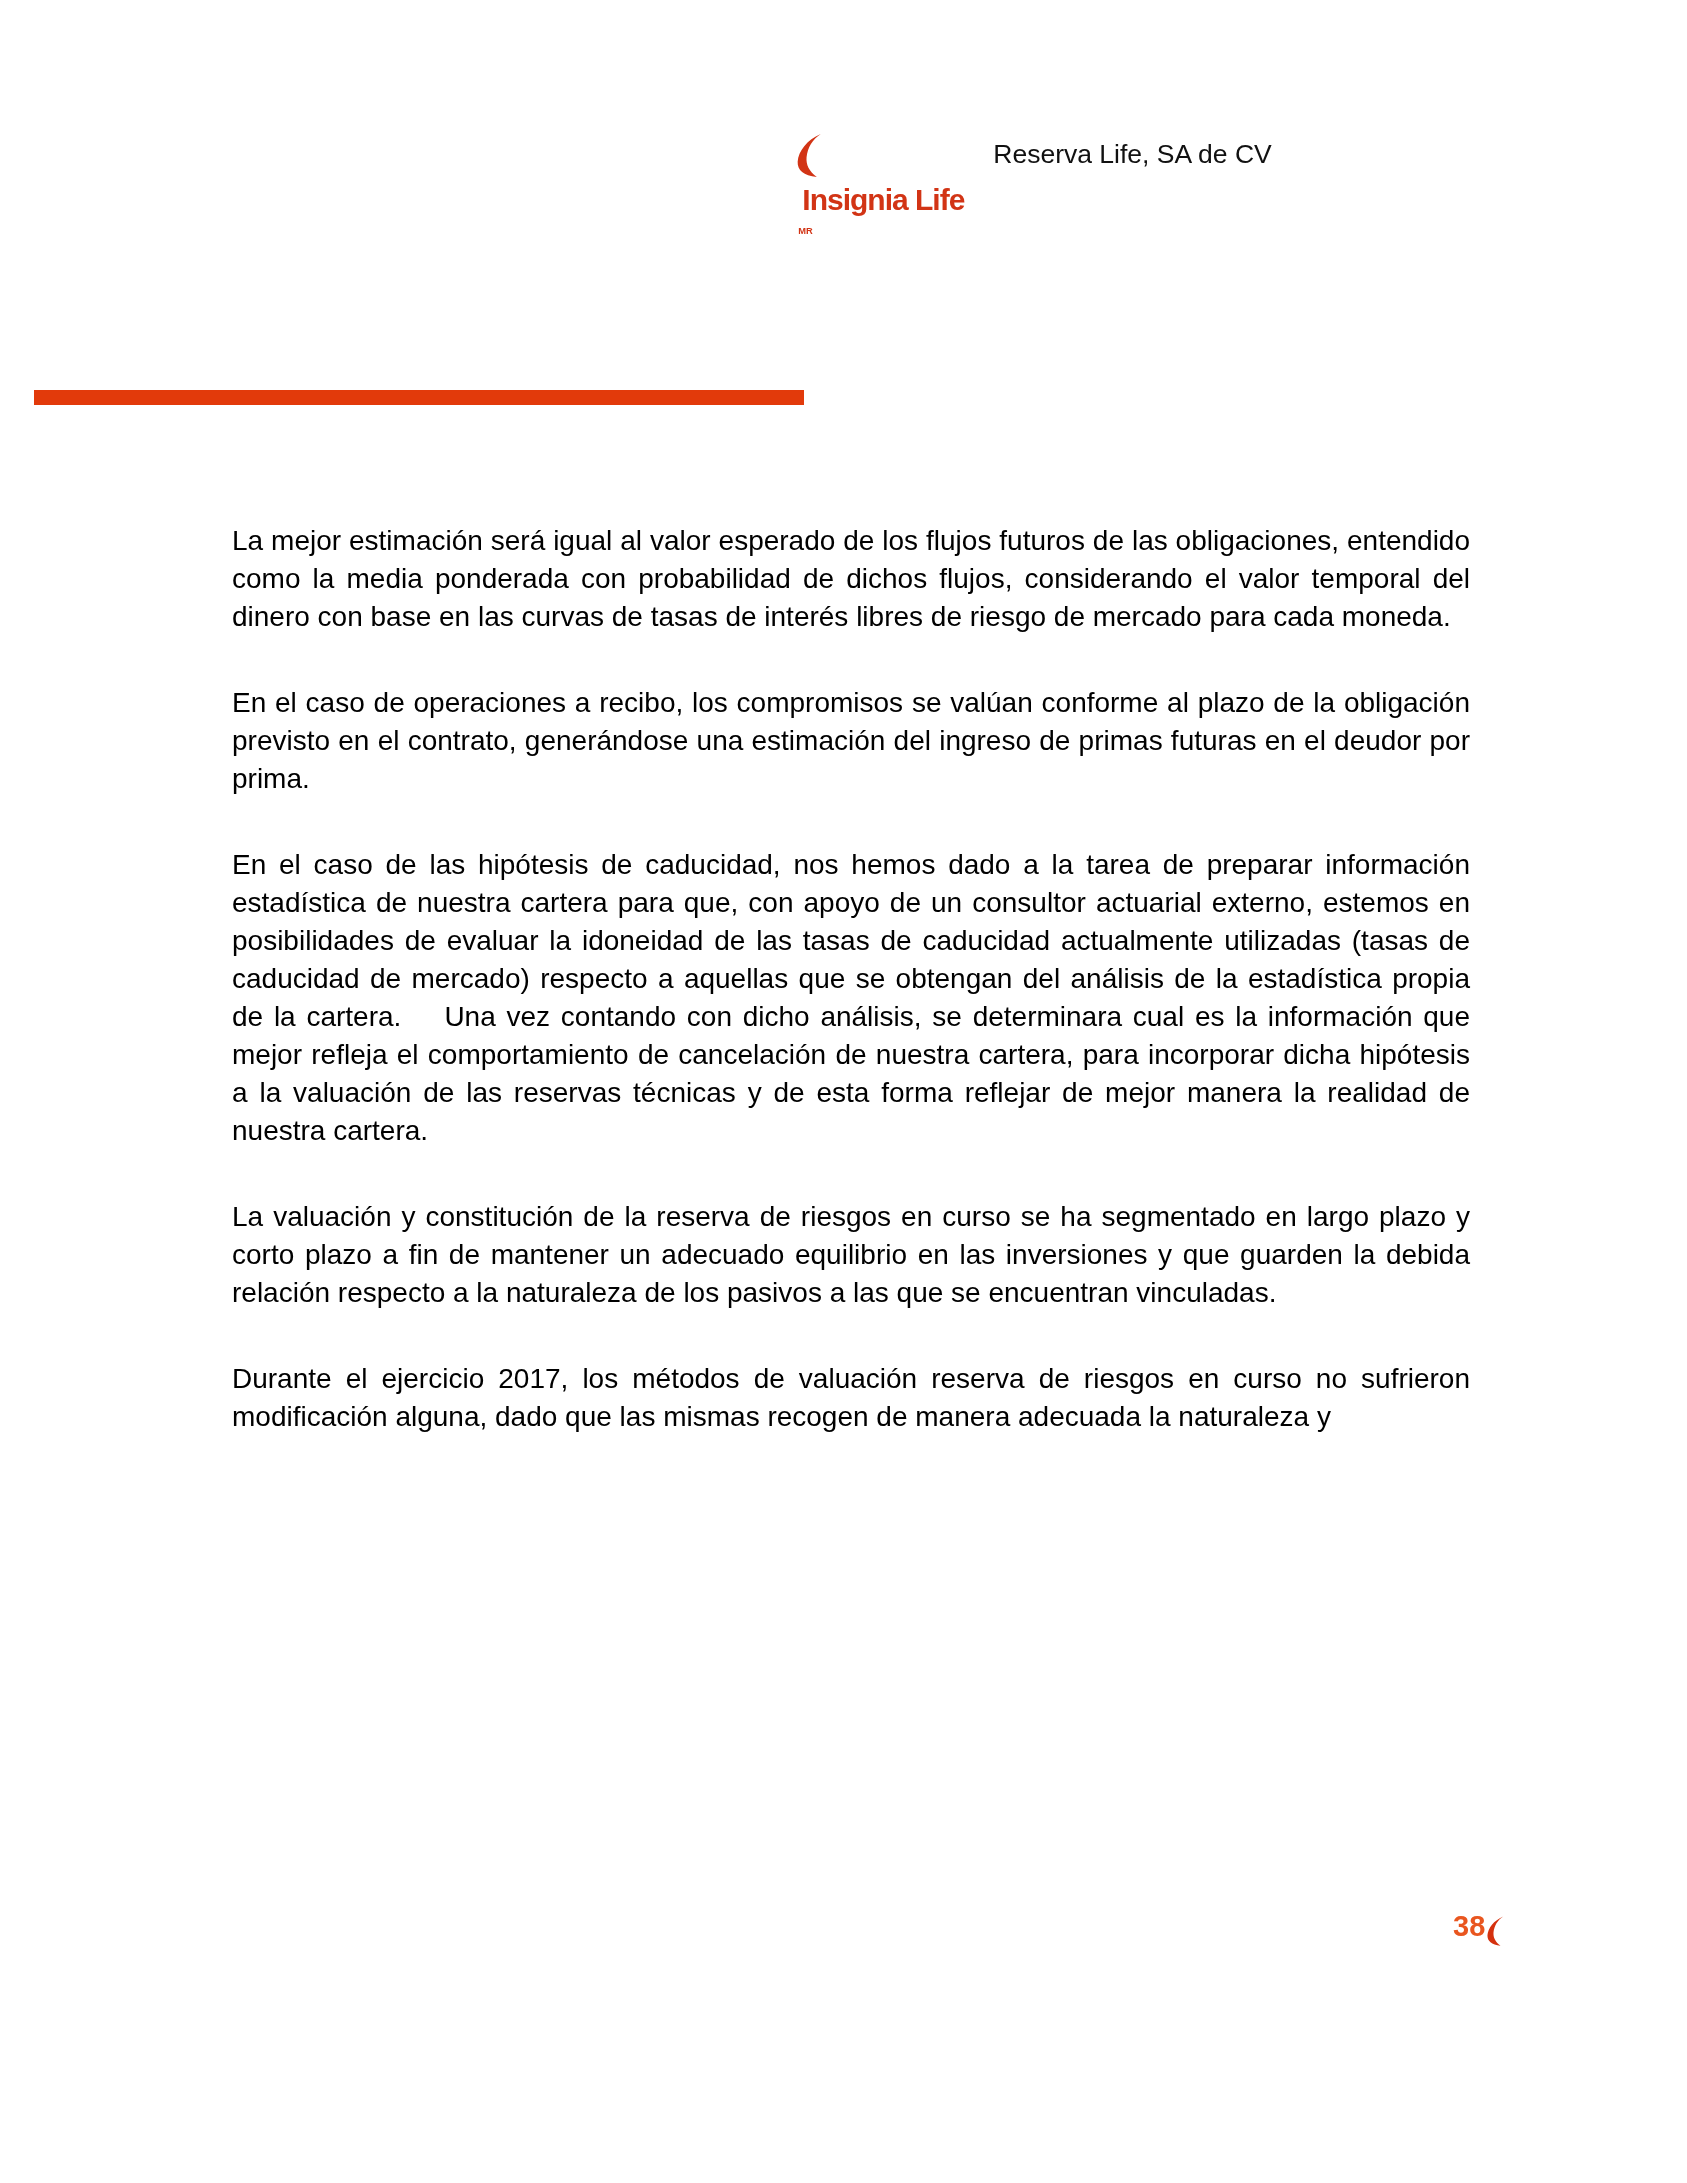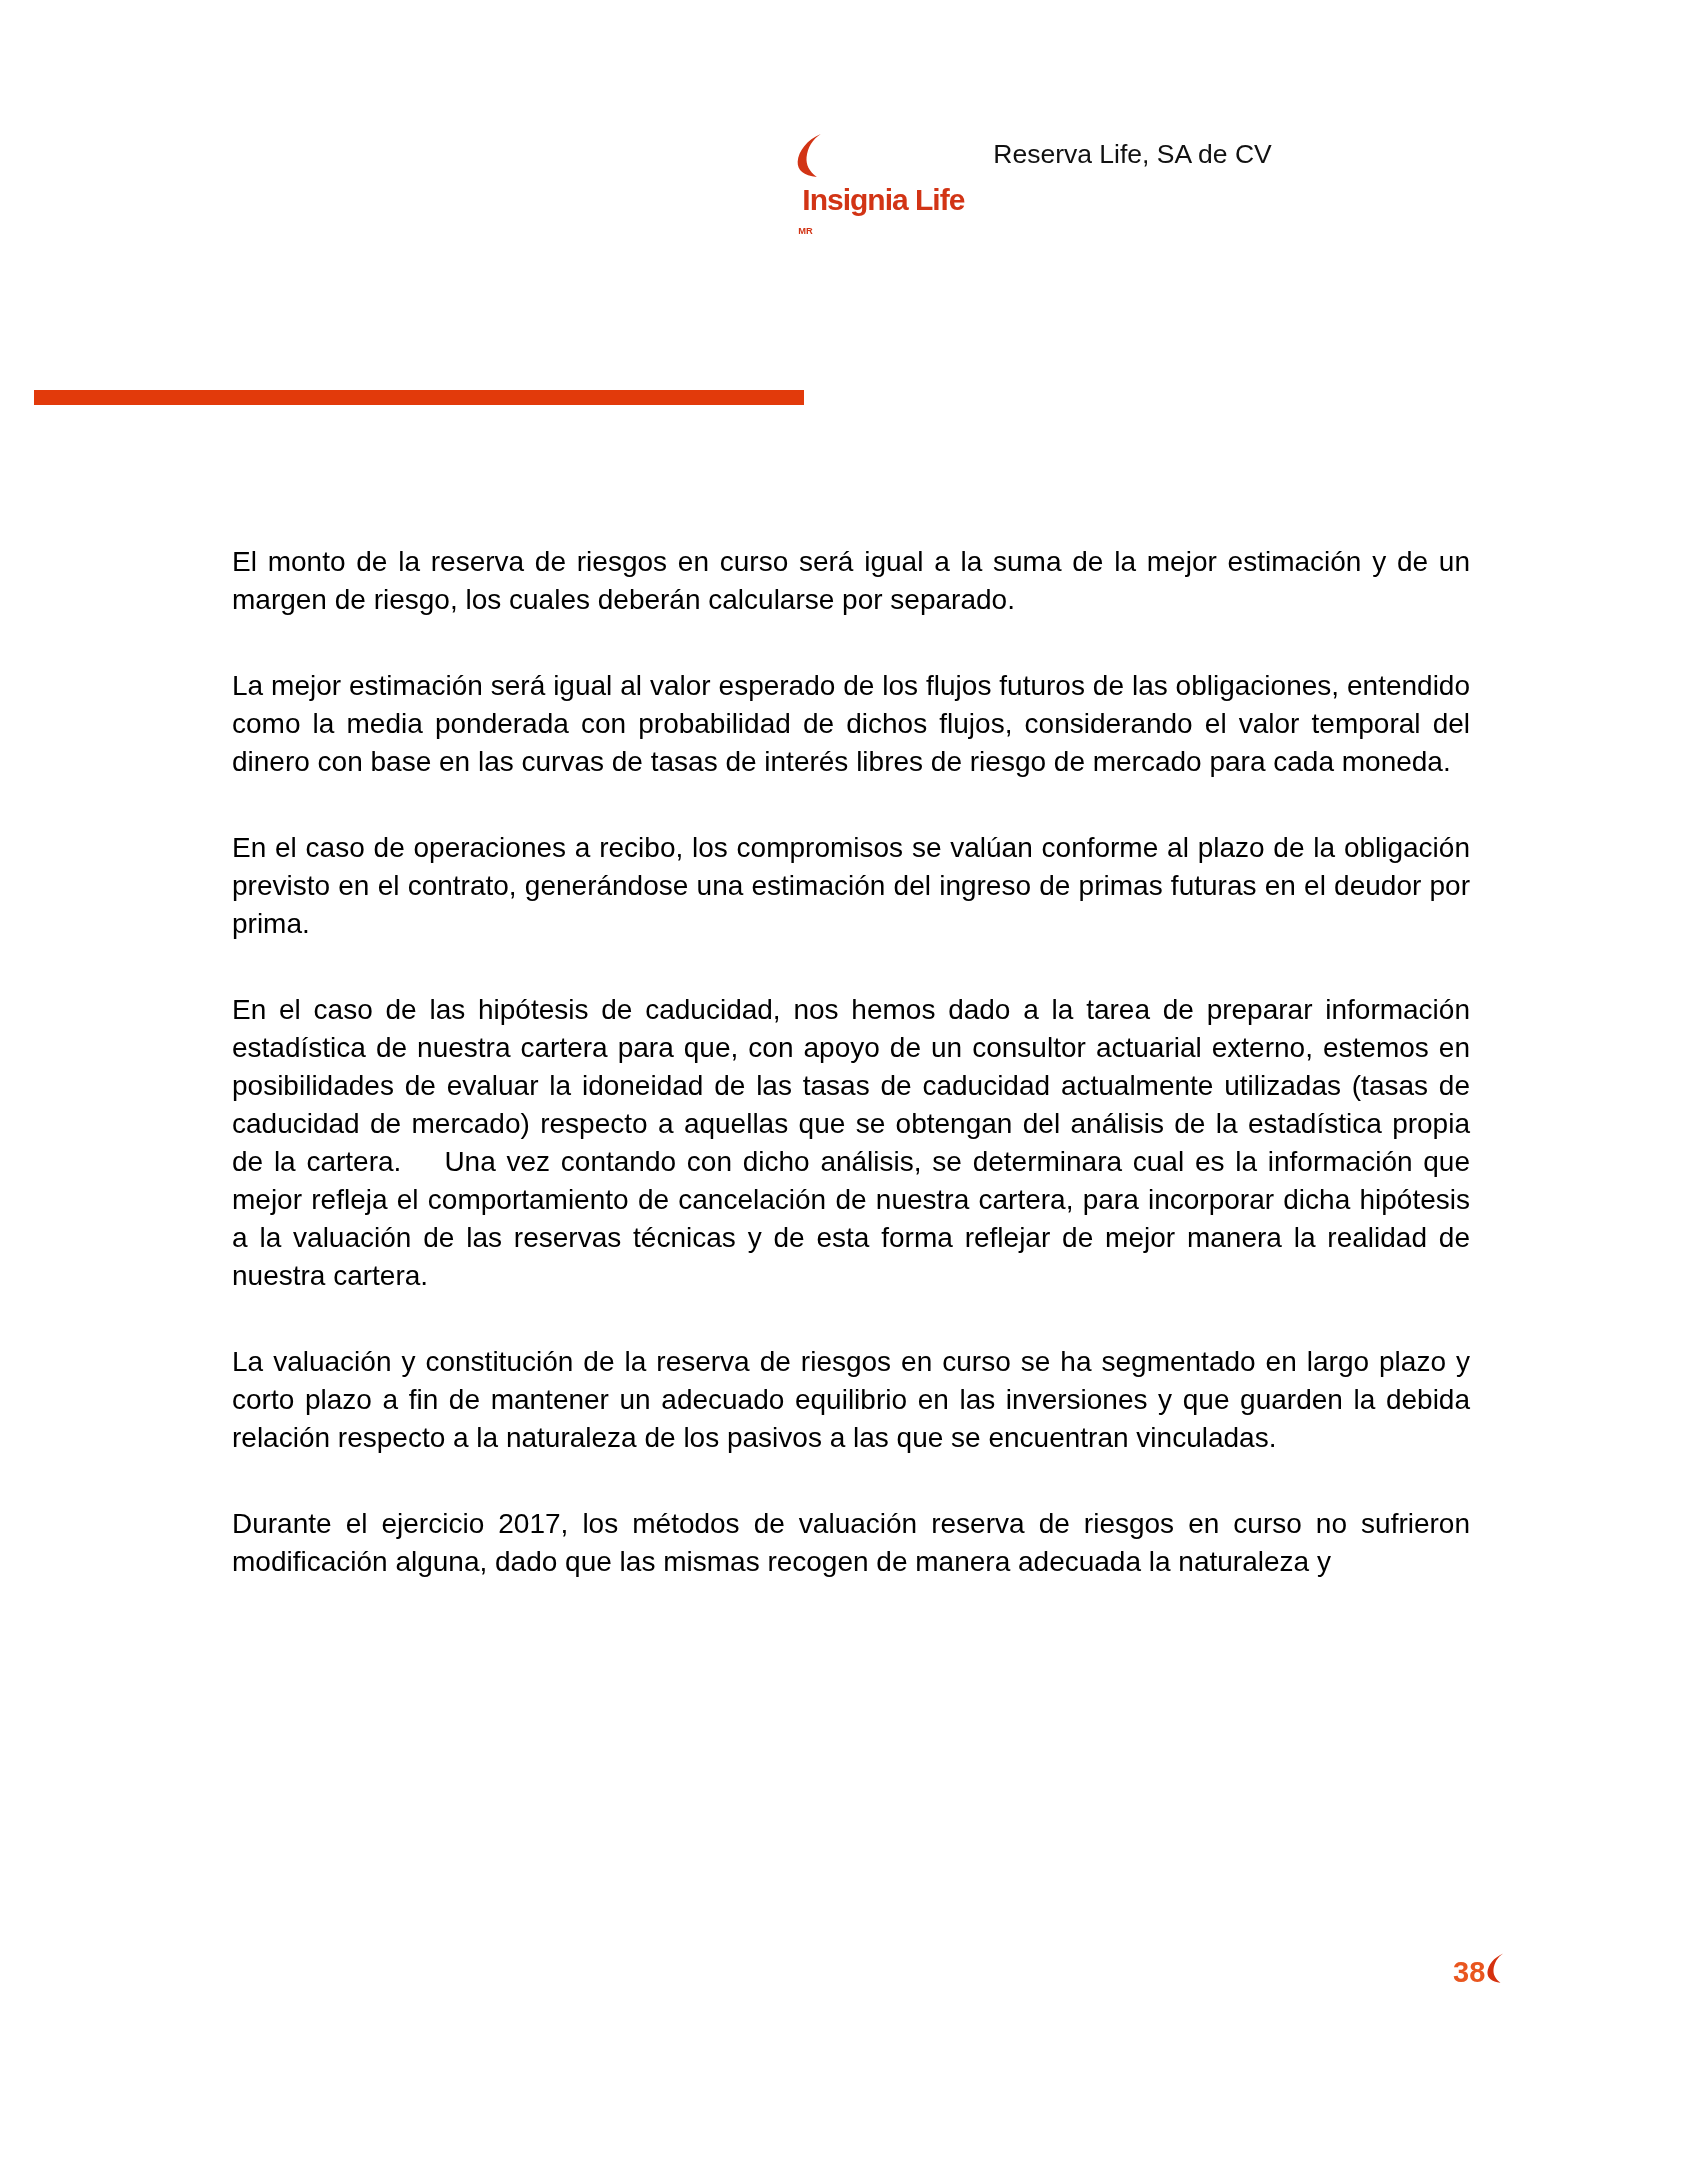--- a/index.html
+++ b/index.html
@@ -96,23 +96,23 @@
     margin: 48px 0 0 0;
   }
   .body-paragraph.first {
     margin-top: 69px;
   }
 
   
   .page-footer {
     position: absolute;
     left: 1453px;
-    top: 1952px;
+    top: 1906px;
     display: flex;
-    align-items: flex-start;
+    align-items: flex-end;
   }
   .page-number {
     font-size: 29px;
     font-weight: 700;
     color: #e9561f;
     line-height: 40px;
   }
   .footer-crescent {
     width: 22.5px;
     height: 30px;
@@ -141,21 +141,20 @@
     <span class="logo-text">Insignia Life</span>
     <span class="logo-tm">MR</span>
   </div>
   <span class="company-name">Reserva Life, SA de CV</span>
 </div>
 
 <div class="divider-bar"></div>
 
 <div class="content">
 
-  <p class="body-paragraph first">El monto de la reserva de riesgos en curso será igual a la suma de la mejor estimación y de un margen de riesgo, los cuales deberán calcularse por separado.</p>
   <p class="body-paragraph">La mejor estimación será igual al valor esperado de los flujos futuros de las obligaciones, entendido como la media ponderada con probabilidad de dichos flujos, considerando el valor temporal del dinero con base en las curvas de tasas de interés libres de riesgo de mercado para cada moneda.</p>
   <p class="body-paragraph">En el caso de operaciones a recibo, los compromisos se valúan conforme al plazo de la obligación previsto en el contrato, generándose una estimación del ingreso de primas futuras en el deudor por prima.</p>
   <p class="body-paragraph">En el caso de las hipótesis de caducidad, nos hemos dado a la tarea de preparar información estadística de nuestra cartera para que, con apoyo de un consultor actuarial externo, estemos en posibilidades de evaluar la idoneidad de las tasas de caducidad actualmente utilizadas (tasas de caducidad de mercado) respecto a aquellas que se obtengan del análisis de la estadística propia de la cartera. &nbsp;&nbsp;&nbsp;Una vez contando con dicho análisis, se determinara cual es la información que mejor refleja el comportamiento de cancelación de nuestra cartera, para incorporar dicha hipótesis a la valuación de las reservas técnicas y de esta forma reflejar de mejor manera la realidad de nuestra cartera.</p>
   <p class="body-paragraph">La valuación y constitución de la reserva de riesgos en curso se ha segmentado en largo plazo y corto plazo a fin de mantener un adecuado equilibrio en las inversiones y que guarden la debida relación respecto a la naturaleza de los pasivos a las que se encuentran vinculadas.</p>
   <p class="body-paragraph">Durante el ejercicio 2017, los métodos de valuación reserva de riesgos en curso no sufrieron modificación alguna, dado que las mismas recogen de manera adecuada la naturaleza y</p>
 </div>
 
 <div class="page-footer">
   <span class="page-number">38</span>
   <svg class="footer-crescent" viewBox="0 0 100 130">

